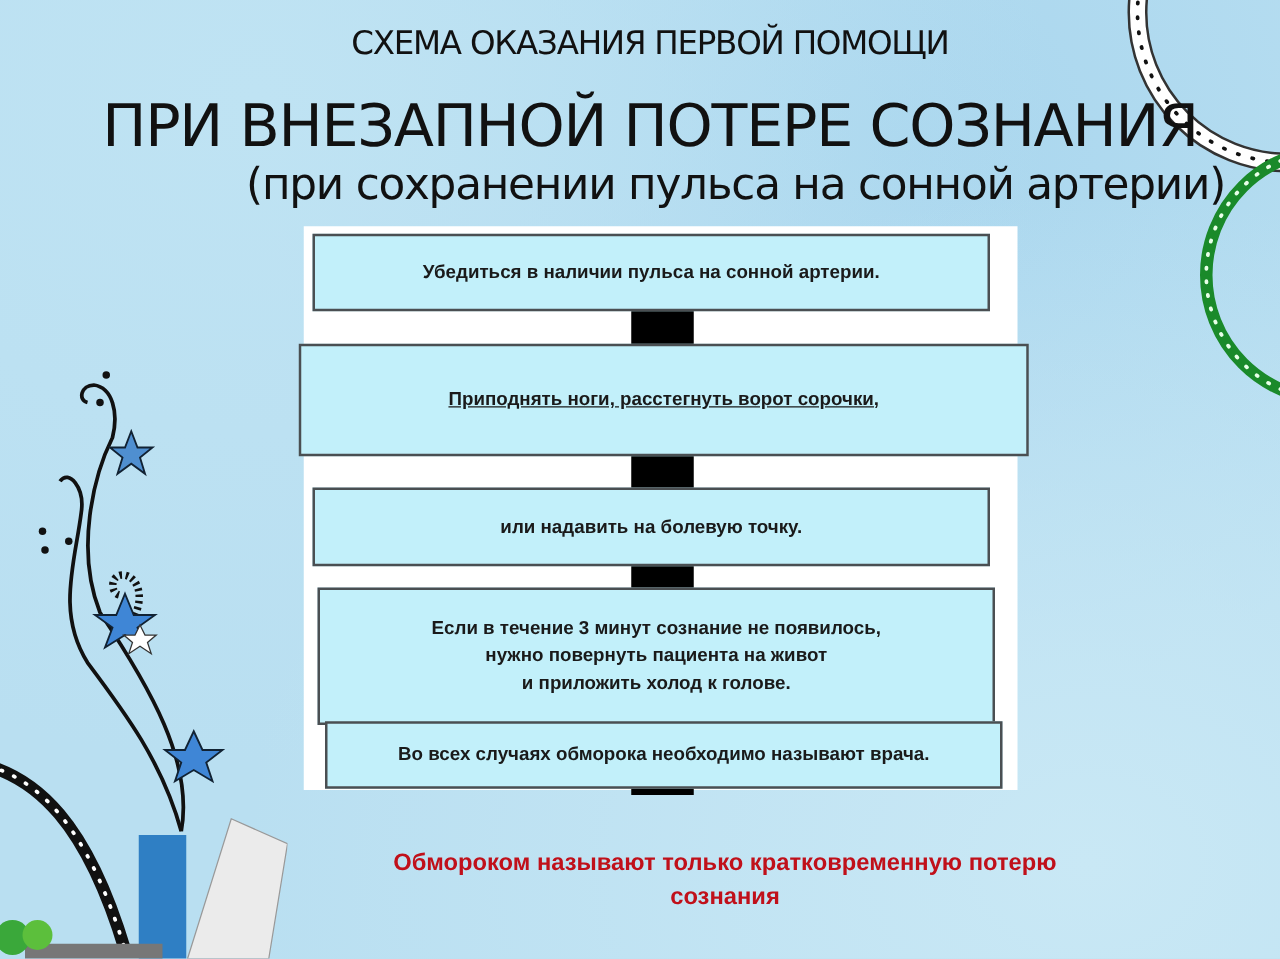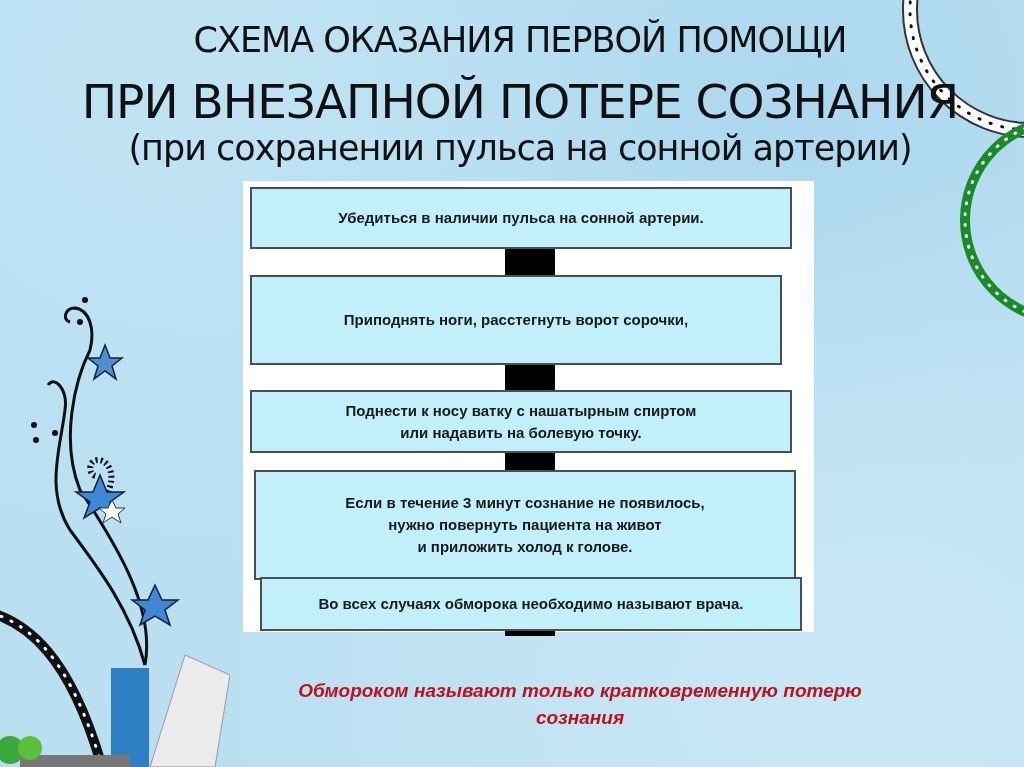--- a/index.html
+++ b/index.html
@@ -5,35 +5,35 @@
   html,body{margin:0;padding:0;}
   body{width:1024px;height:767px;overflow:hidden;position:relative;
     background:
       radial-gradient(ellipse at 20% 10%, #bfe3f3 0%, transparent 55%),
       radial-gradient(ellipse at 85% 90%, #c9e8f5 0%, transparent 55%),
       radial-gradient(ellipse at 70% 15%, #a9d6ee 0%, transparent 50%),
       #b9dff1;
     font-family:"Liberation Sans",sans-serif;}
   .title{position:absolute;left:60px;width:920px;text-align:center;color:#111;
     font-family:"DejaVu Sans","Liberation Sans",sans-serif;font-weight:normal;}
-  .t1{top:20px;font-size:35px;letter-spacing:-1px;}
+  .t1{top:20px;font-size:26px;letter-spacing:-1px;}
   .t2{top:74px;font-size:47px;letter-spacing:-1px;}
-  .t3{top:128px;font-size:35px;letter-spacing:-1px;}
+  .t3{top:128px;font-size:35px;letter-spacing:-1px;text-align:right;}
   .panel{position:absolute;left:243px;top:181px;width:571px;height:451px;background:#fff;}
   .spine{position:absolute;left:505px;top:248px;width:50px;height:388px;background:#000;}
   .box{position:absolute;background:#c2f0fa;border:2px solid #4a4f52;box-sizing:border-box;
     display:flex;align-items:center;justify-content:center;text-align:center;
     font-weight:bold;font-size:15px;line-height:22px;color:#1a1a1a;}
   .b1{left:250px;top:187px;width:542px;height:62px;}
-  .b2{left:250px;top:275px;width:532px;height:90px;}
+  .b2{left:239px;top:275px;width:584px;height:90px;text-decoration:underline;}
   .b3{left:250px;top:390px;width:542px;height:63px;}
   .b4{left:254px;top:470px;width:542px;height:110px;}
   .b5{left:260px;top:577px;width:542px;height:54px;}
   .note{position:absolute;left:200px;width:760px;text-align:center;color:#c0101a;
-    font-size:19px;font-weight:bold;line-height:27px;top:677px;font-style:italic;}
+    font-size:19px;font-weight:bold;line-height:27px;top:677px;}
   .deco{position:absolute;}
 </style>
 </head>
 <body>
 
 <svg class="deco" style="left:880px;top:-60px" width="200" height="250" viewBox="0 0 200 250">
   <circle cx="150" cy="70" r="120" fill="none" stroke="#333" stroke-width="16"></circle>
   <circle cx="150" cy="70" r="120" fill="none" stroke="#fff" stroke-width="12"></circle>
   <circle cx="150" cy="70" r="120" fill="none" stroke="#111" stroke-width="3" stroke-dasharray="1 11" stroke-linecap="round"></circle>
 </svg>
@@ -74,21 +74,20 @@
 <div class="box b1">
   <div><span>Убедиться в наличии пульса на сонной артерии.</span></div>
 </div>
 <div class="box b2">
   <div>
     <div>Приподнять ноги, расстегнуть ворот сорочки,</div>
   </div>
 </div>
 <div class="box b3">
   <div>
-    <div>Поднести к носу ватку с нашатырным спиртом</div>
     <div>или надавить на болевую точку.</div>
   </div>
 </div>
 <div class="box b4">
   <div>
     <div>Если в течение 3 минут сознание не появилось,</div>
     <div>нужно повернуть пациента на живот</div>
     <div>и приложить холод к голове.</div>
   </div>
 </div>

